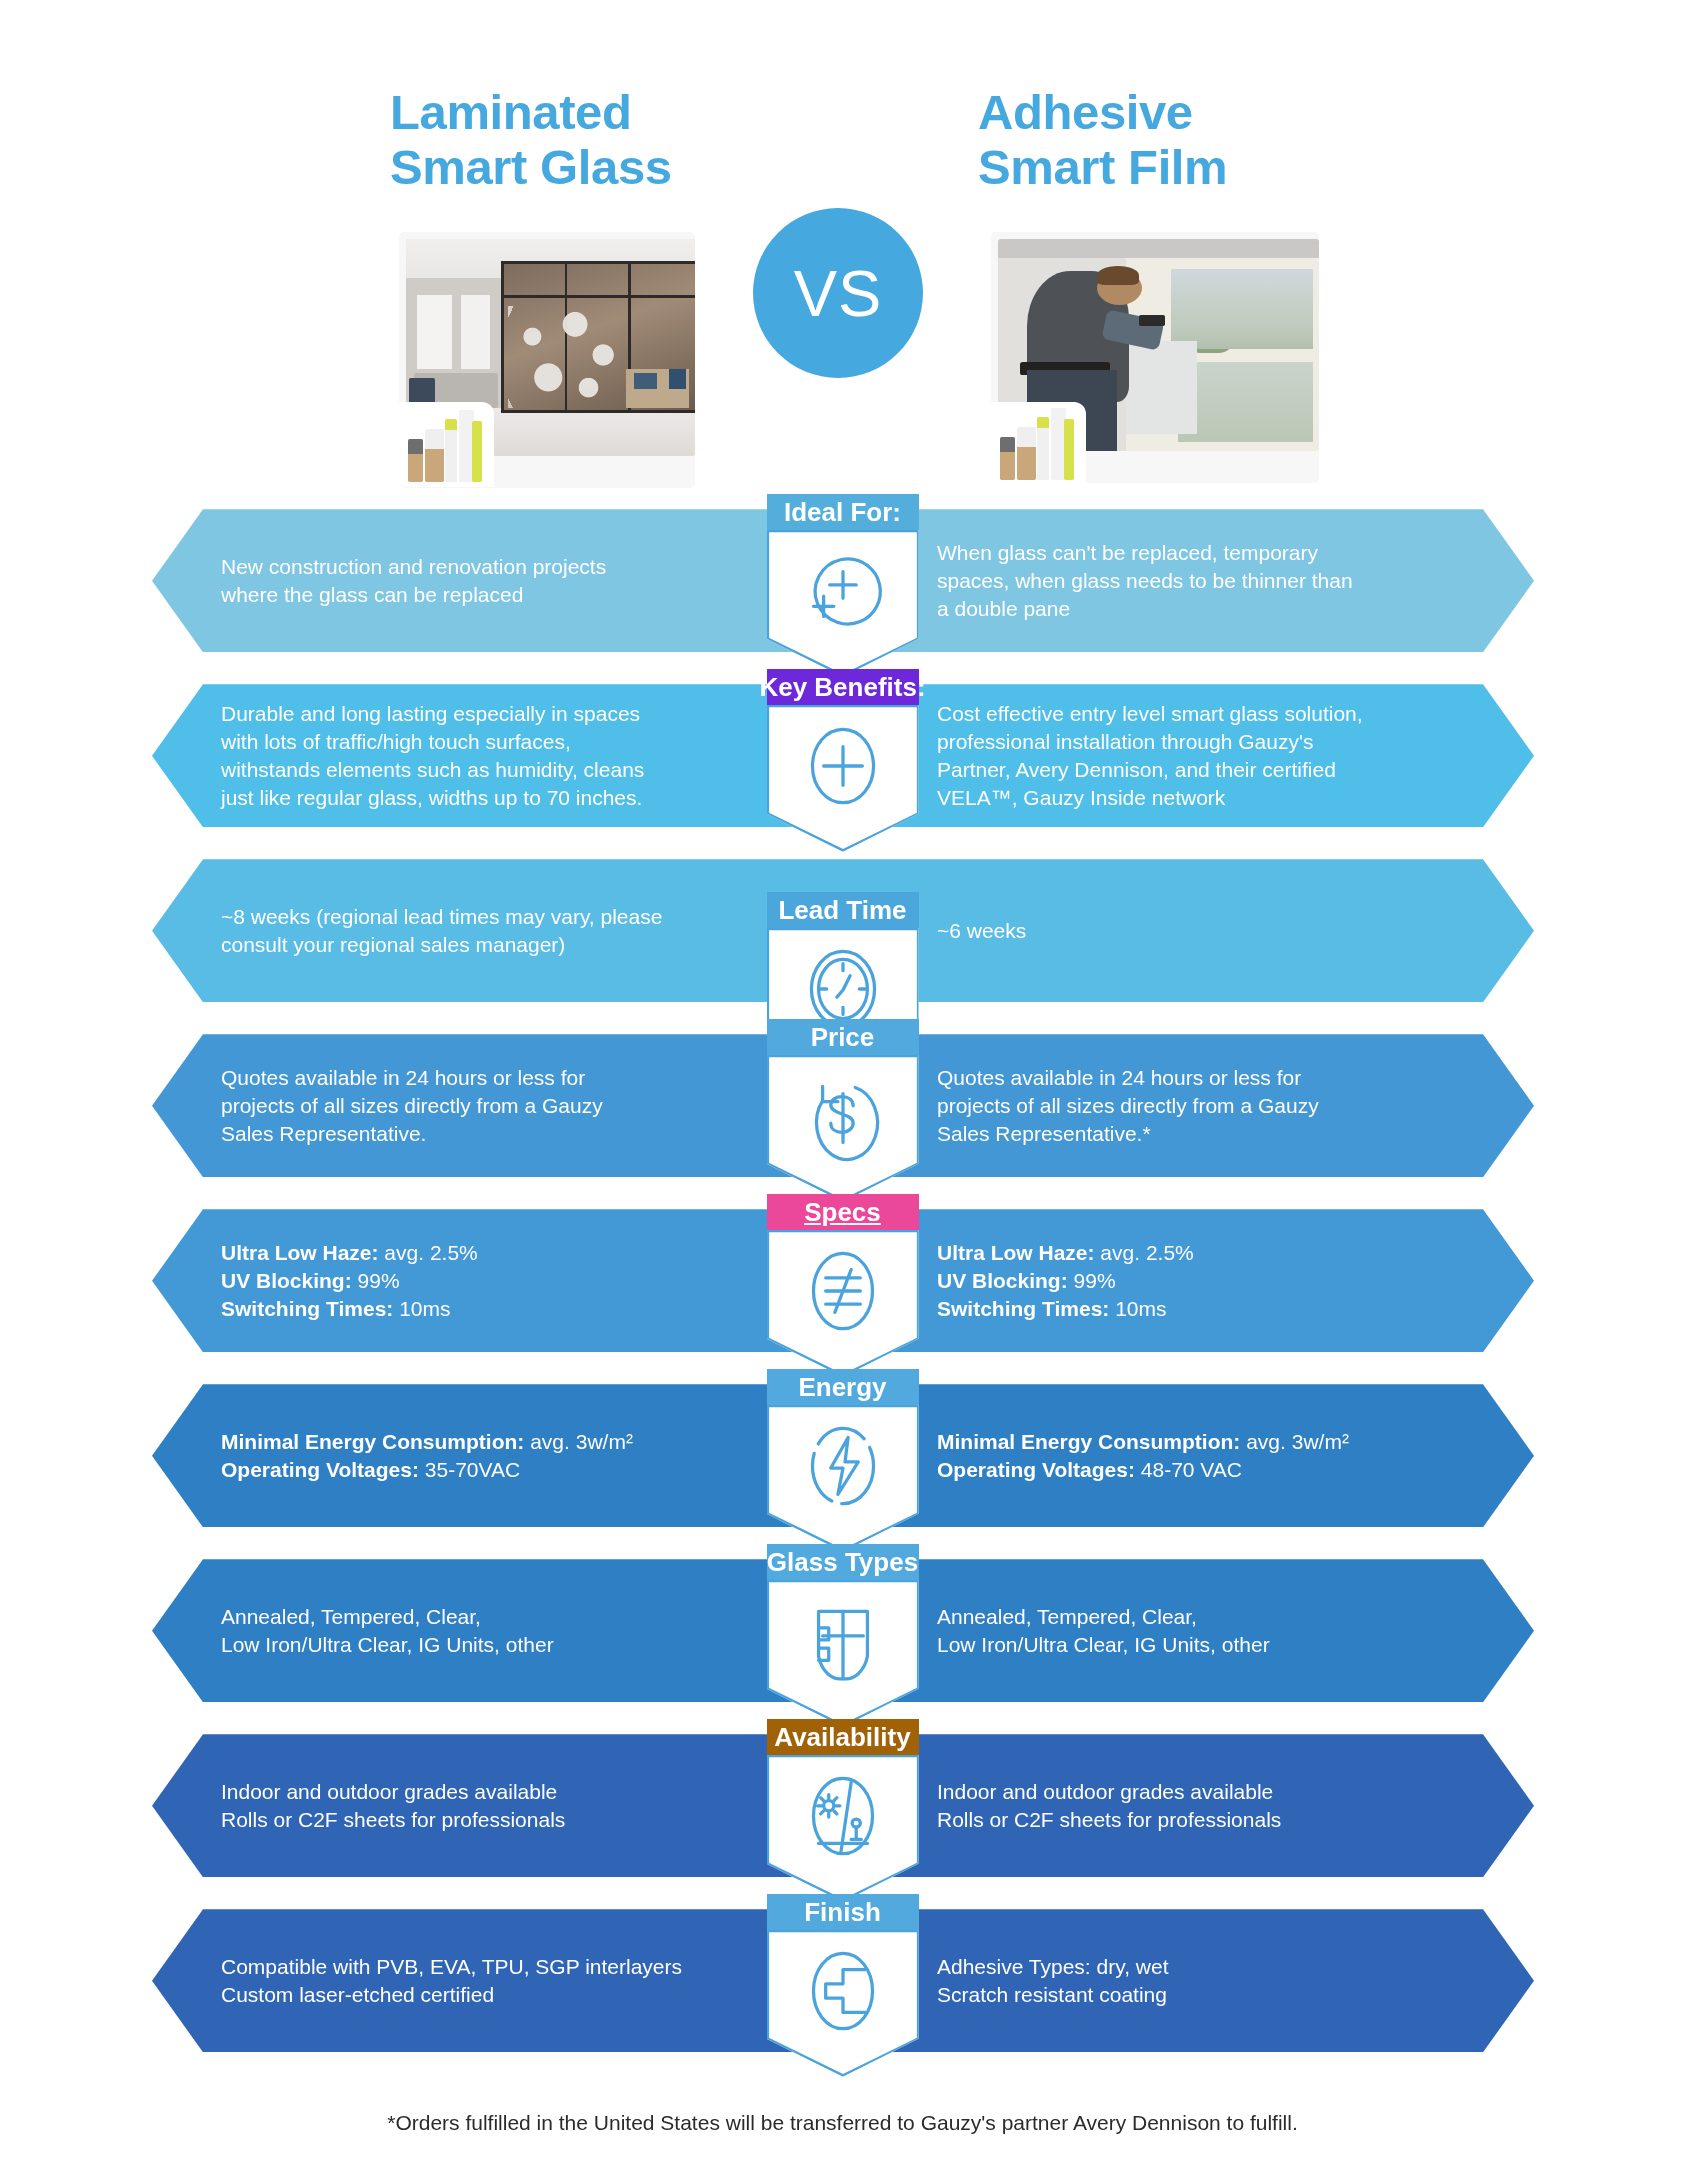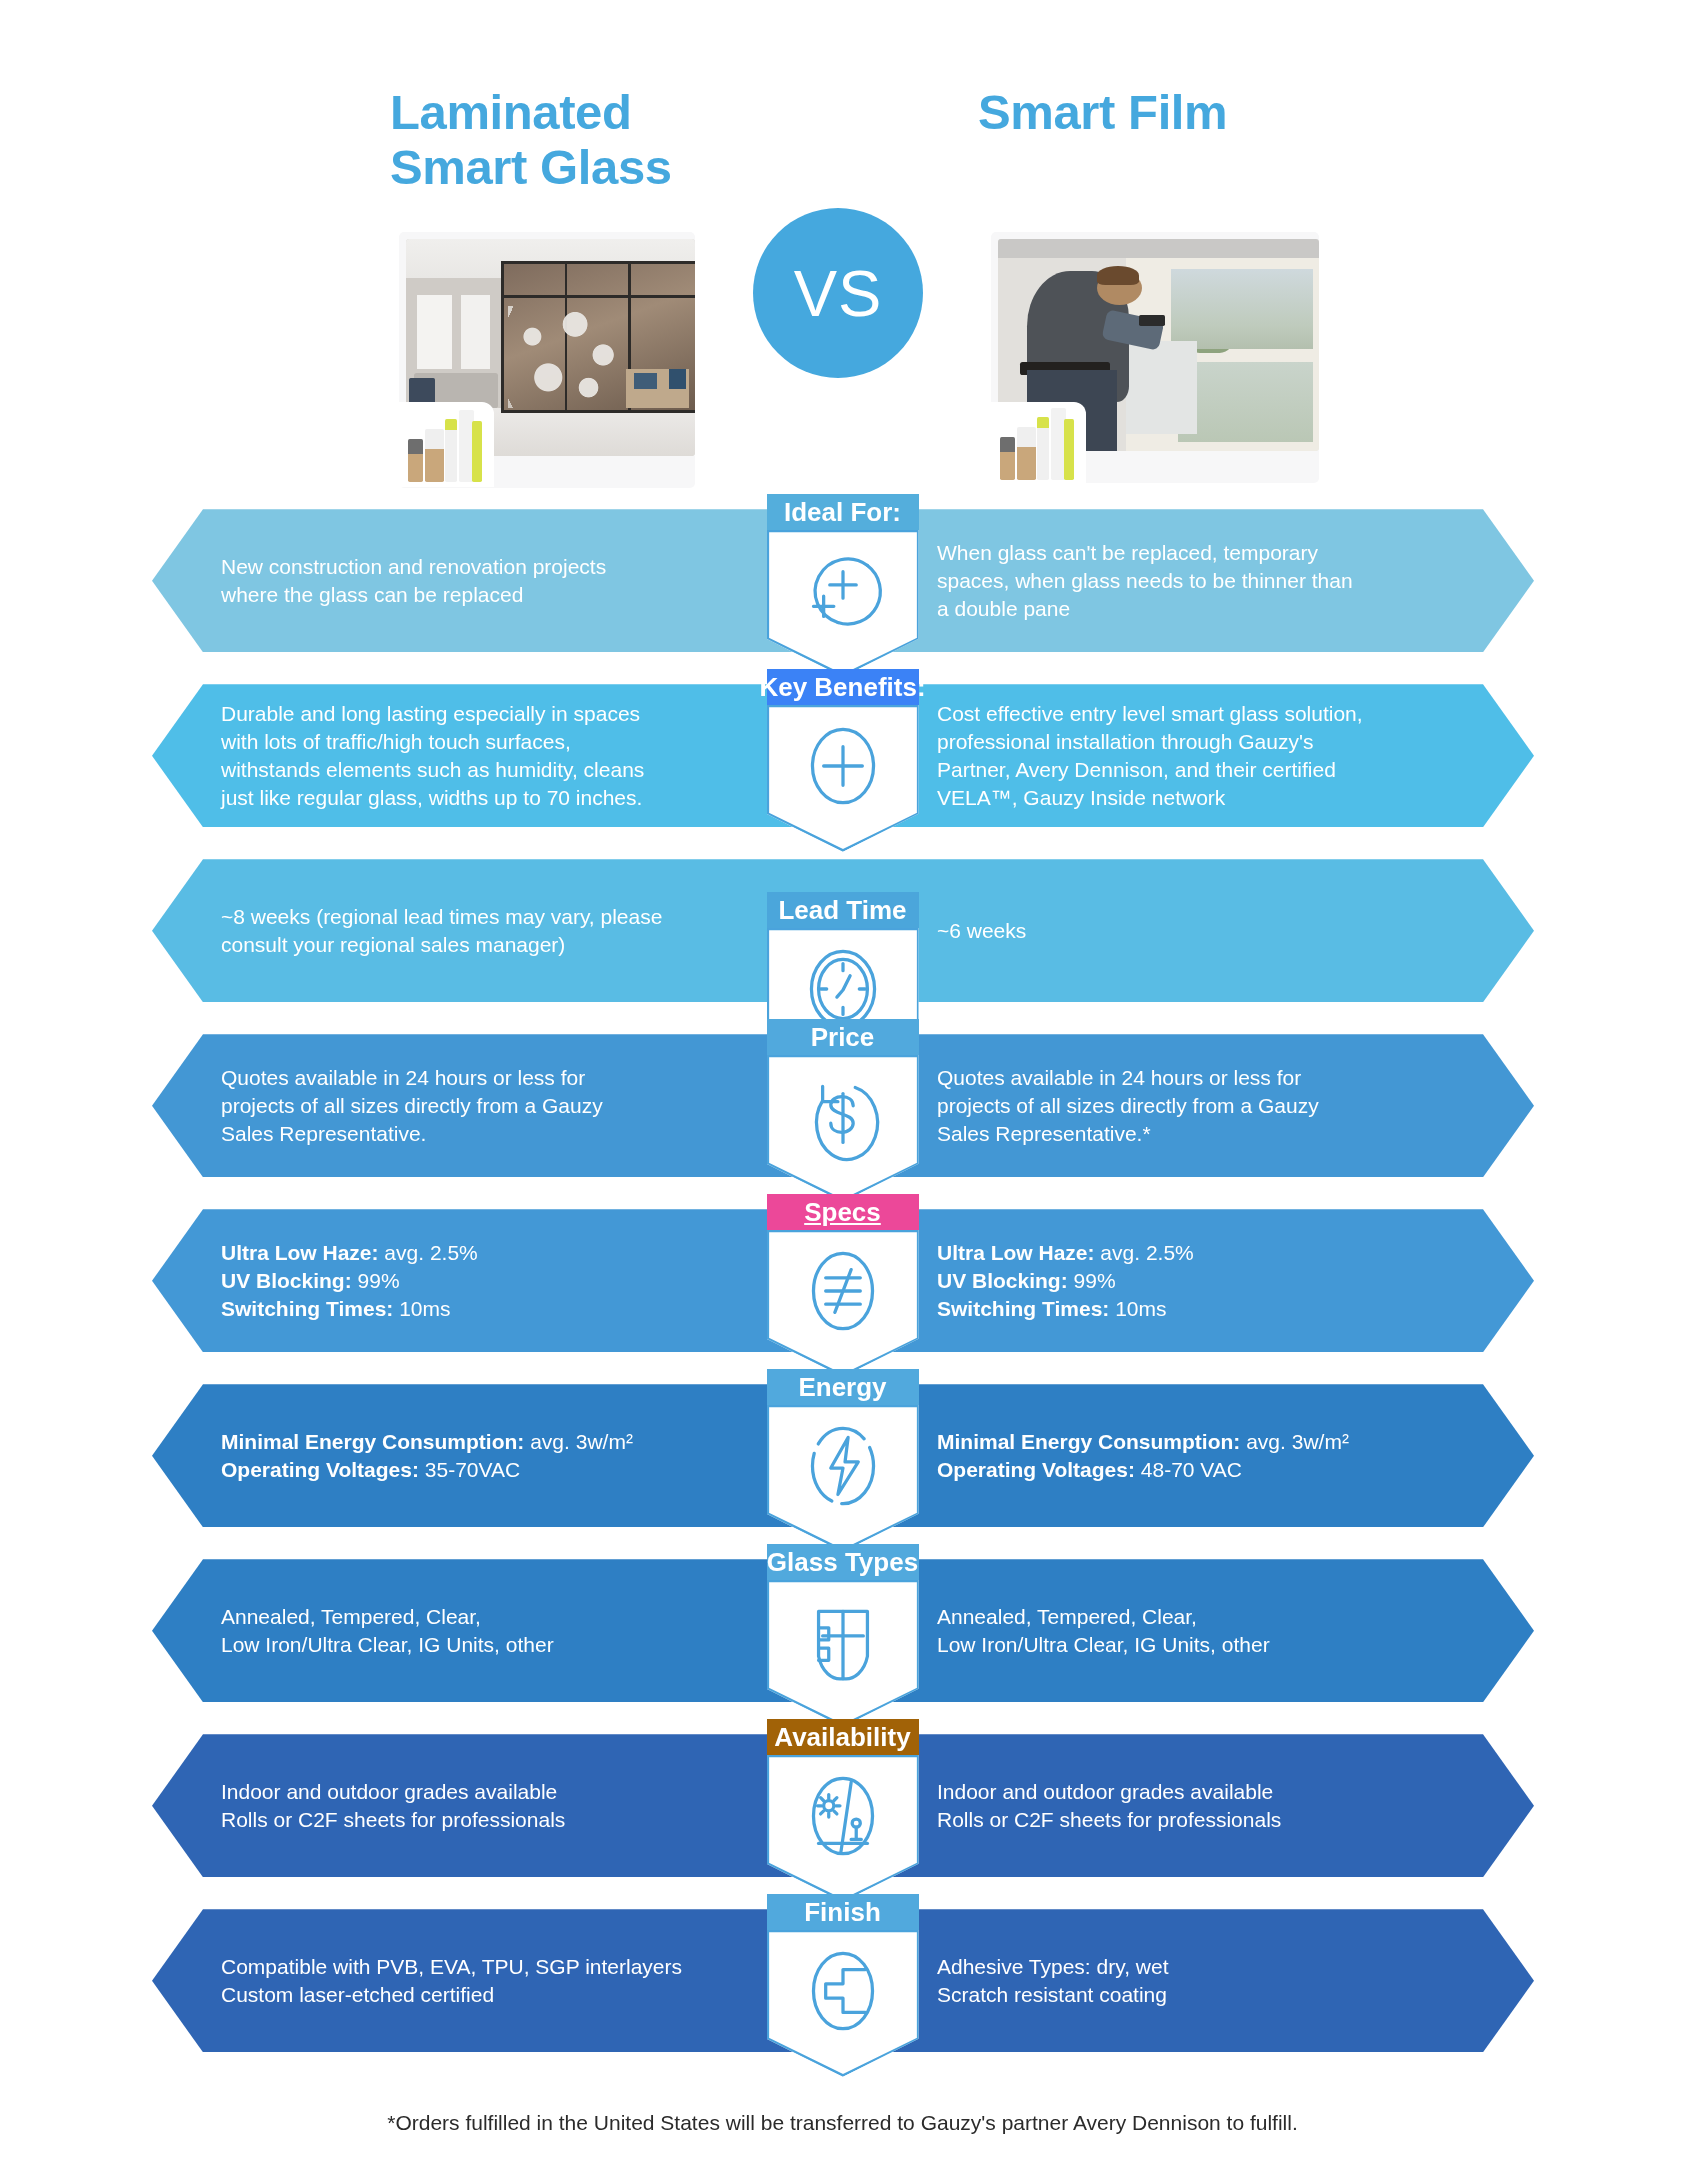--- a/index.html
+++ b/index.html
@@ -216,20 +216,21 @@
 <div class="page">
 
   <div class="header">
 
     <div class="col-title" id="title-left">
       <span class="t-line">Laminated</span>
       <span class="t-line">Smart Glass</span>
     </div>
 
     <div class="col-title" id="title-right">
+      <span class="t-line">Adhesive</span>
       <span class="t-line">Smart Film</span>
     </div>
 
     <div class="photo-frame" id="frame-left">
       <div class="scene-left">
         <div class="sl-ceiling"></div>
         <div class="sl-wallL"></div>
         <div class="sl-win"></div>
         <div class="sl-win2"></div>
         <div class="sl-floor"></div>
@@ -330,21 +331,21 @@
           <div>withstands elements such as humidity, cleans</div>
           <div>just like regular glass, widths up to 70 inches.</div>
         </div>
         <div class="bar-text right">
           <div>Cost effective entry level smart glass solution,</div>
           <div>professional installation through Gauzy's</div>
           <div>Partner, Avery Dennison, and their certified</div>
           <div>VELA™, Gauzy Inside network</div>
         </div>
         <div class="badge">
-          <div class="badge-label" style="background: #3b82f6;">Key Benefits:</div>
+          <div class="badge-label" style="background: #6d28d9;">Key Benefits:</div>
           <div class="badge-shield">
             <div class="outline"><svg viewBox="0 0 178 172" preserveAspectRatio="none" style="width:100%;height:100%">
                 <polygon points="1,1 177,1 177,127 89,170 1,127" fill="none" stroke="#4AA3DC" stroke-width="3"></polygon>
               </svg></div>
             <div class="badge-icon">
               <svg viewBox="0 0 100 110">
         <ellipse cx="50" cy="55" rx="30" ry="36" fill="none" stroke="#4AA3DC" stroke-width="3.2" stroke-linecap="round" stroke-linejoin="round"></ellipse>
         <path d="M50 36v38M31 55h38" fill="none" stroke="#4AA3DC" stroke-width="3.2" stroke-linecap="round" stroke-linejoin="round"></path>
       </svg>
             </div>

